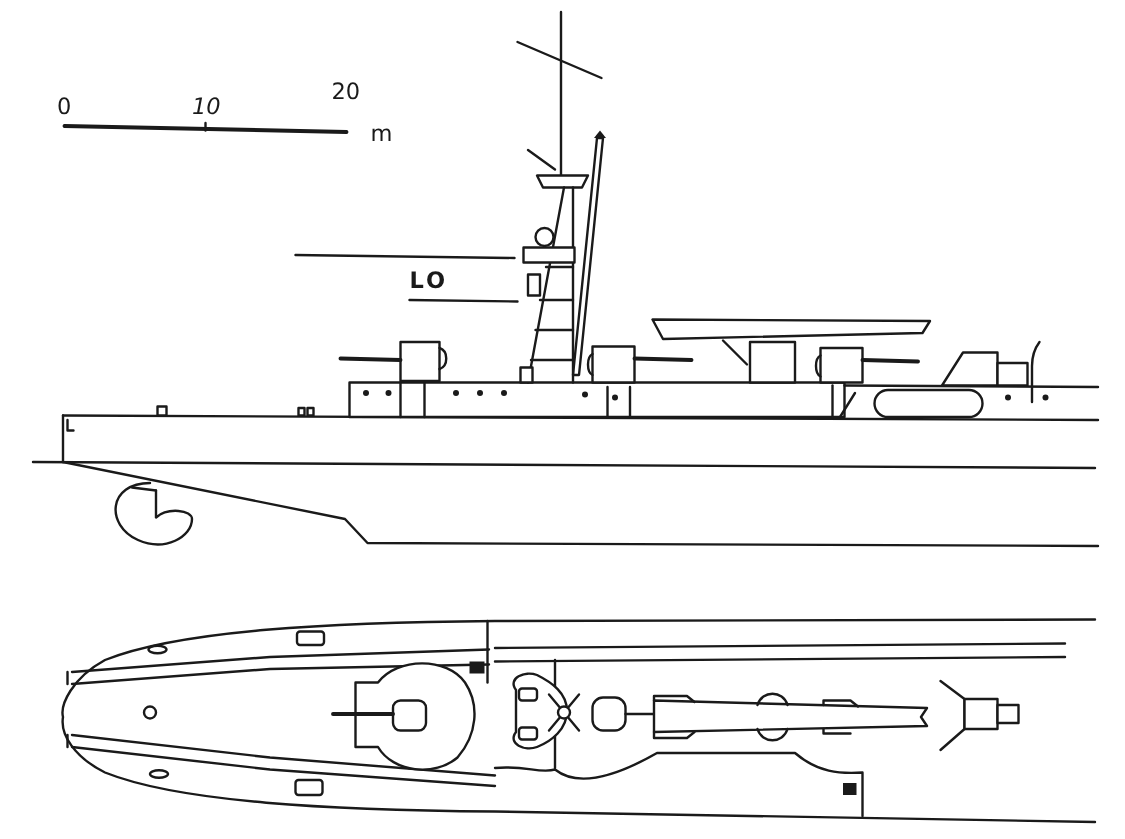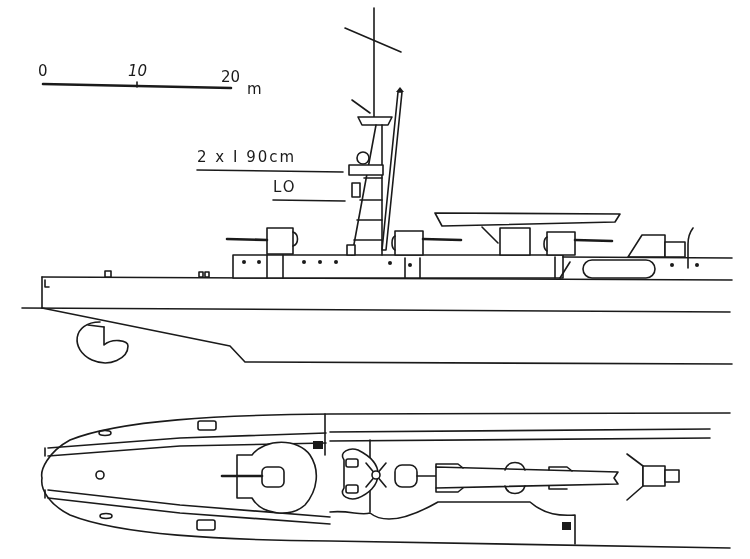--- a/index.html
+++ b/index.html
@@ -13,26 +13,25 @@
     svg .dk { fill: #1a1a1a; stroke: none; }
   </style>
 </head>
 <body>
 
 <div class="canvas">
 
   
   <span class="scale-lbl" style="left:38px;top:62px;">0</span>
   <span class="scale-lbl" style="left:128px;top:62px;font-style:italic;">10</span>
-  <span class="scale-lbl" style="left:221px;top:68px;">20</span>
+  <span class="scale-lbl" style="left:221px;top:52px;">20</span>
   <span class="scale-lbl" style="left:247px;top:80px;">m</span>
 
   
-  <span class="label" style="left:197px;top:148px;">2 x I 90cm</span>
-  <span class="label" style="left:273px;top:178px;">LO</span>
+  <span class="label" style="left:273px;top:178px;font-weight:bold;">LO</span>
 
   <svg width="750" height="559" viewBox="0 0 750 559" xmlns="http://www.w3.org/2000/svg">
 
     <g>
       <line class="th" x1="43" y1="84" x2="231" y2="88"></line>
       <line class="ln" x1="137" y1="82" x2="137" y2="87"></line>
     </g>
 
     <line class="ln" x1="197" y1="170" x2="343" y2="172"></line>
     <line class="ln" x1="273" y1="200" x2="345" y2="201"></line>

